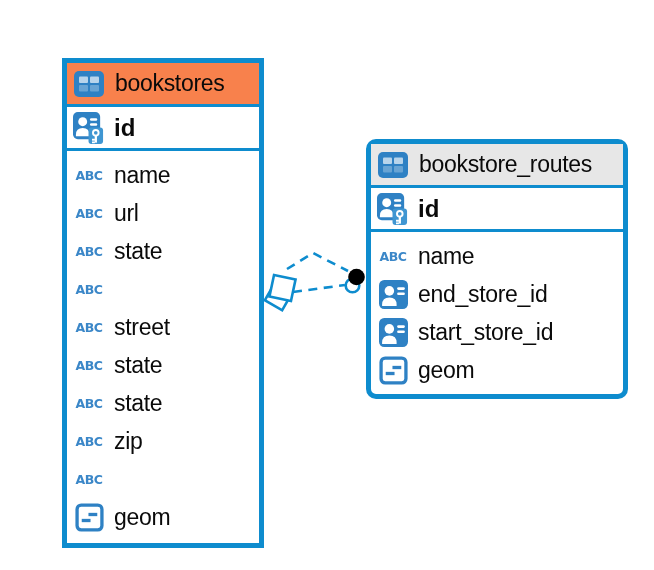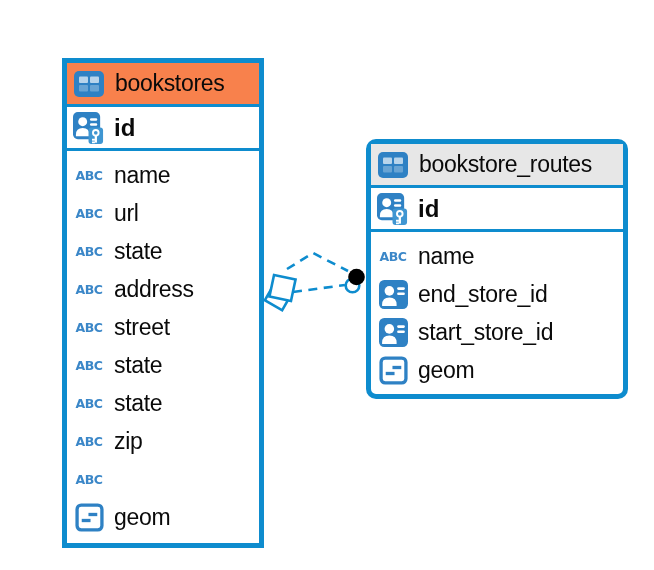--- a/index.html
+++ b/index.html
@@ -111,21 +111,20 @@
           <div class="row col-row">
             <span class="icon-box">
               <span class="abc">ABC</span>
             </span>
             <span>state</span>
           </div>
           <div class="row col-row">
             <span class="icon-box">
               <span class="abc">ABC</span>
             </span>
-            <span>address</span>
           </div>
           <div class="row col-row">
             <span class="icon-box">
               <span class="abc">ABC</span>
             </span>
             <span>street</span>
           </div>
           <div class="row col-row">
             <span class="icon-box">
               <span class="abc">ABC</span>

